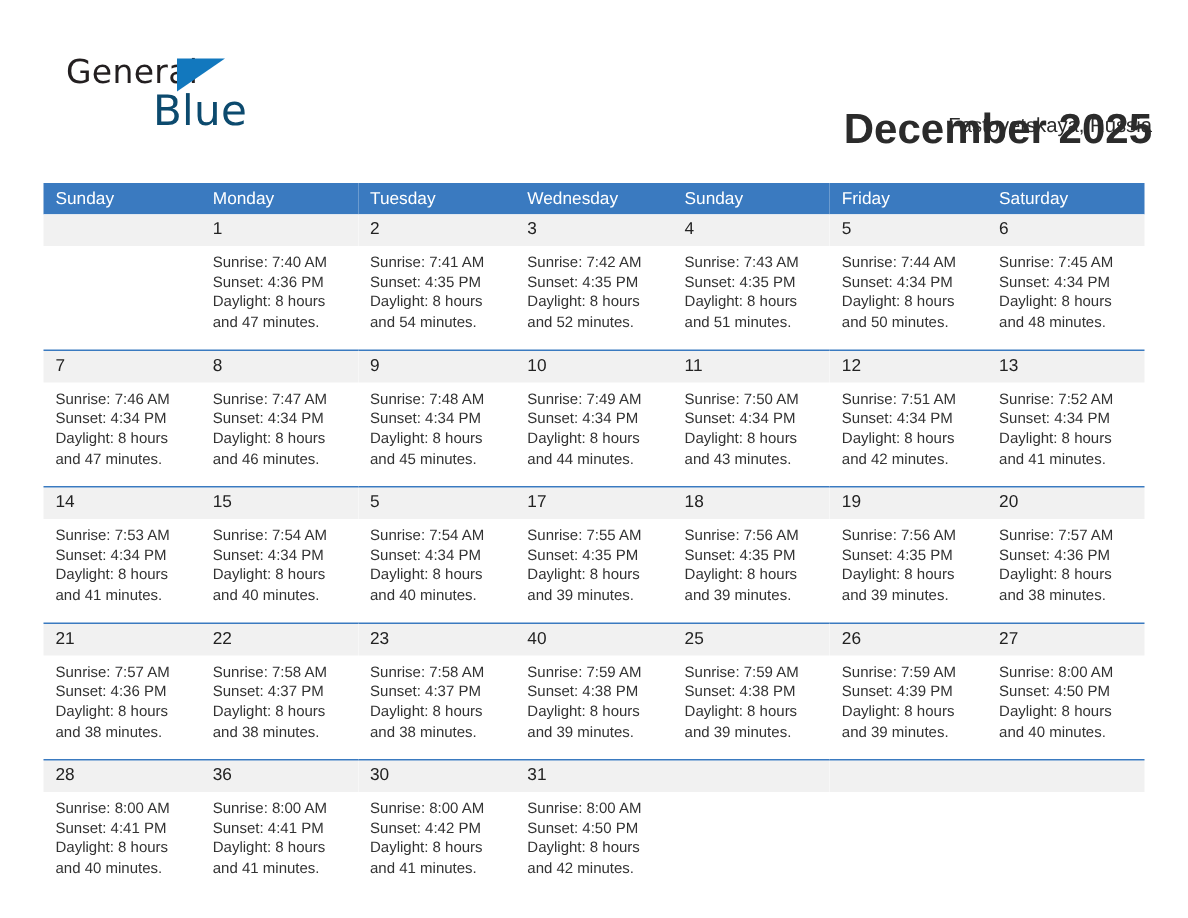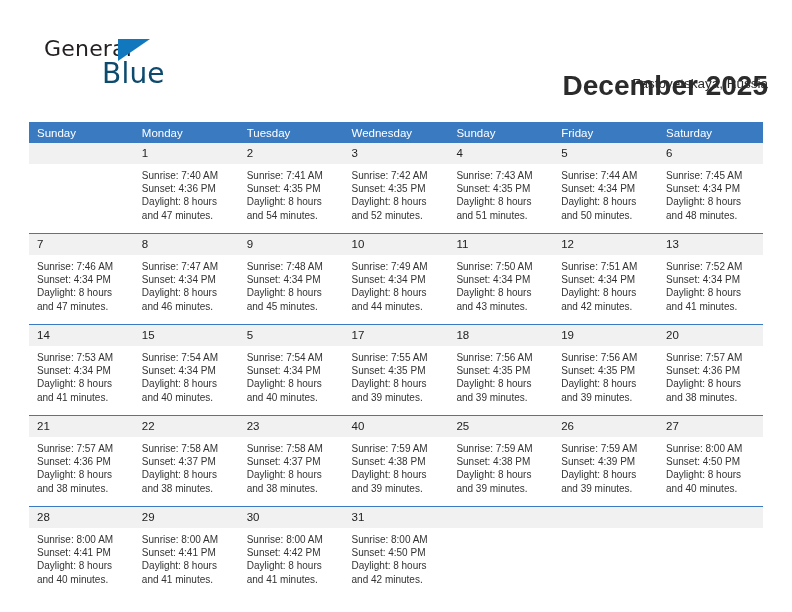--- a/index.html
+++ b/index.html
@@ -433,21 +433,21 @@
           <td class="">
             <div class="daynum">28</div>
             <div class="dayinfo">
               <div>Sunrise: 8:00 AM</div>
               <div>Sunset: 4:41 PM</div>
               <div>Daylight: 8 hours</div>
               <div>and 40 minutes.</div>
             </div>
           </td>
           <td class="">
-            <div class="daynum">29</div>
+            <div class="daynum">36</div>
             <div class="dayinfo">
               <div>Sunrise: 8:00 AM</div>
               <div>Sunset: 4:41 PM</div>
               <div>Daylight: 8 hours</div>
               <div>and 41 minutes.</div>
             </div>
           </td>
           <td class="">
             <div class="daynum">30</div>
             <div class="dayinfo">

